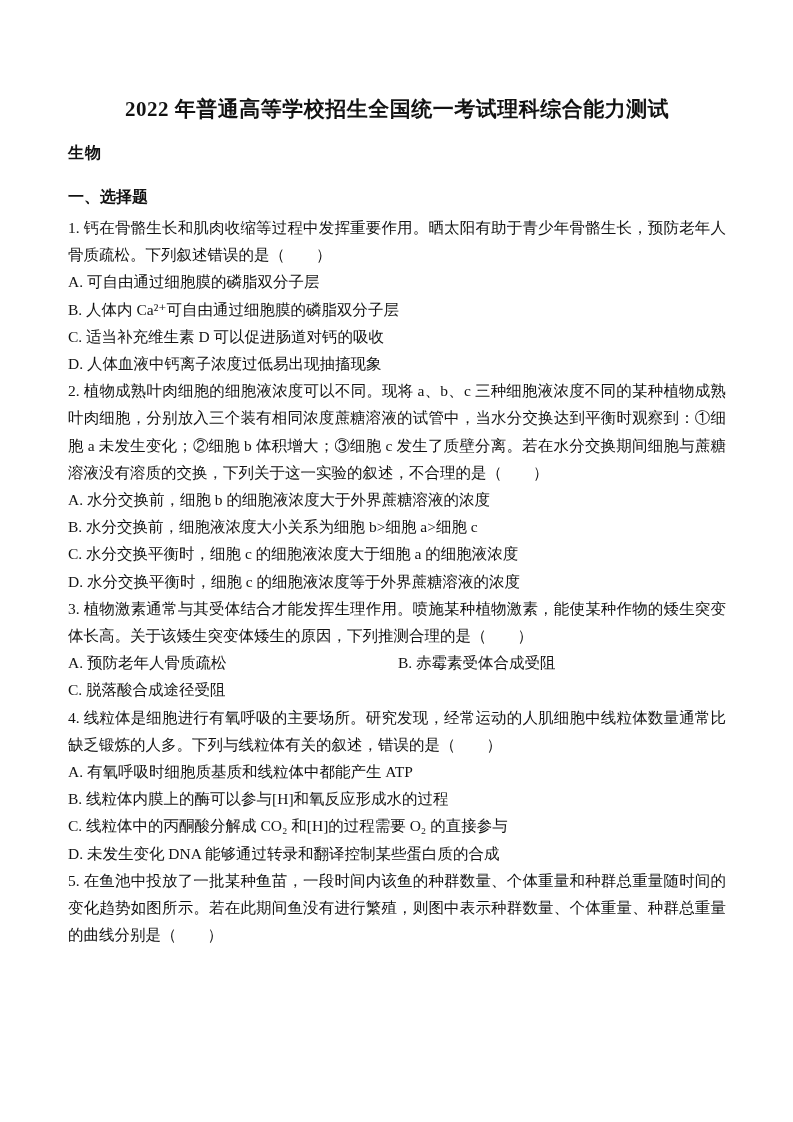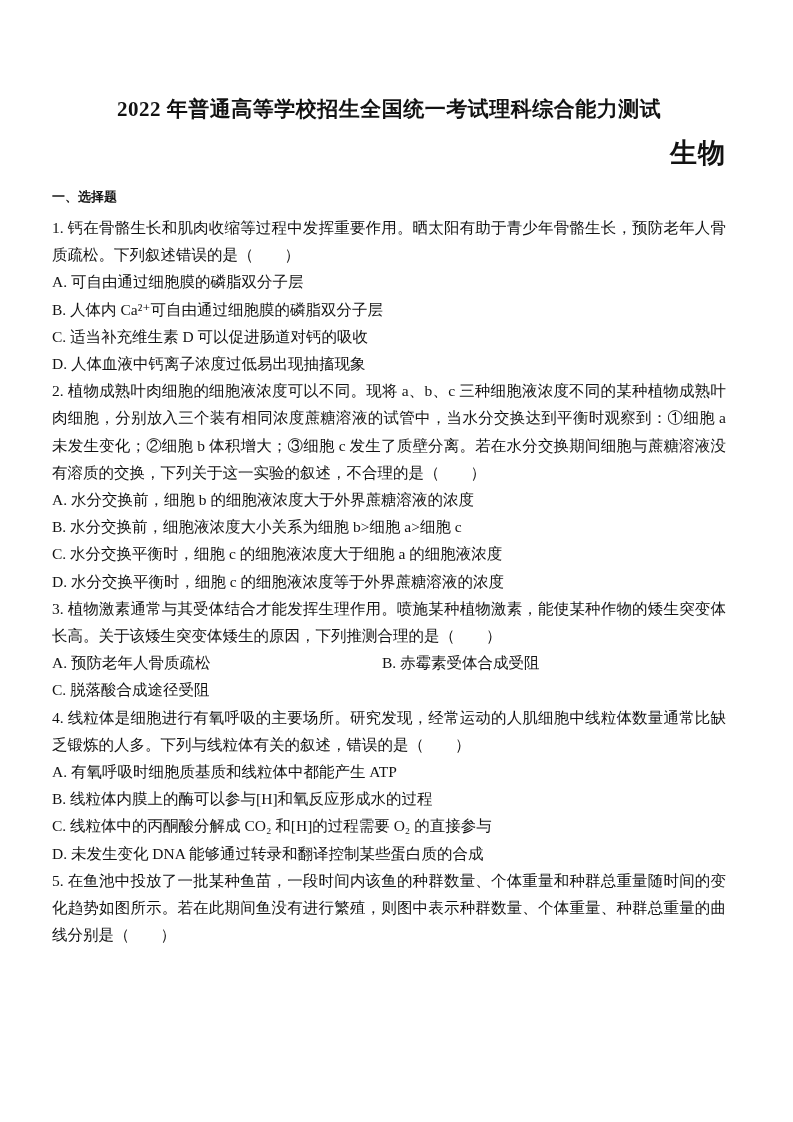--- a/index.html
+++ b/index.html
@@ -7,44 +7,44 @@
     padding: 0;
     background: #ffffff;
   }
   .page {
     position: relative;
     width: 793px;
     height: 1122px;
     margin: 0 auto;
     background: #ffffff;
     box-sizing: border-box;
-    padding: 94px 67px 0 52px;
+    padding: 94px 67px 0 68px;
     font-family: "Liberation Serif", "DejaVu Serif", serif;
     color: #121212;
     overflow: hidden;
   }
   .title {
     text-align: center;
     font-weight: bold;
     font-size: 21px;
     line-height: 30px;
     margin: 0 0 14px 0;
     letter-spacing: 0.5px;
   }
   .subject {
-    text-align: right;
+    text-align: left;
     font-weight: bold;
-    font-size: 27px;
+    font-size: 16px;
     line-height: 30px;
     margin: 0 0 16px 0;
     letter-spacing: 1px;
   }
   .section-heading {
     font-weight: bold;
-    font-size: 13px;
+    font-size: 16px;
     line-height: 26px;
     margin: 0 0 4px 0;
   }
   .stem, .line {
     font-size: 15.5px;
     line-height: 27.2px;
     margin: 0;
   }
   .stem {
     text-align: justify;

